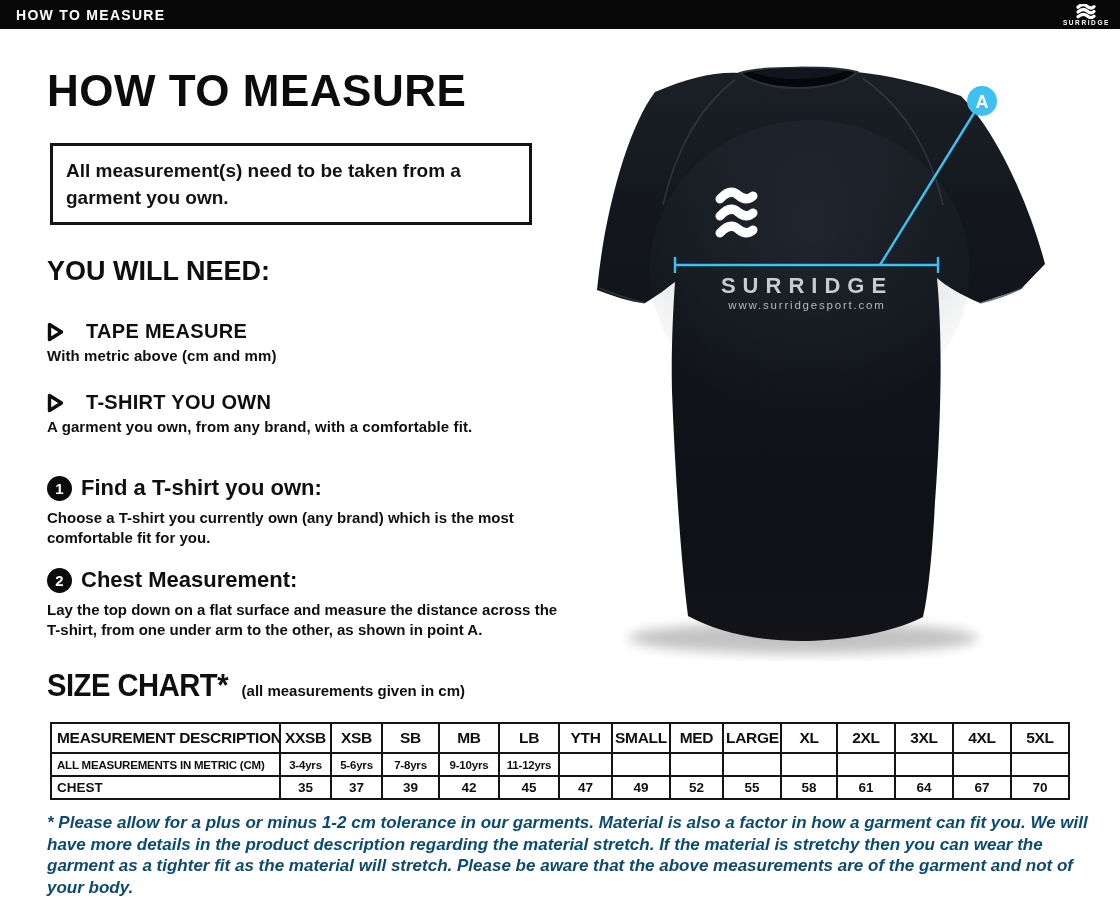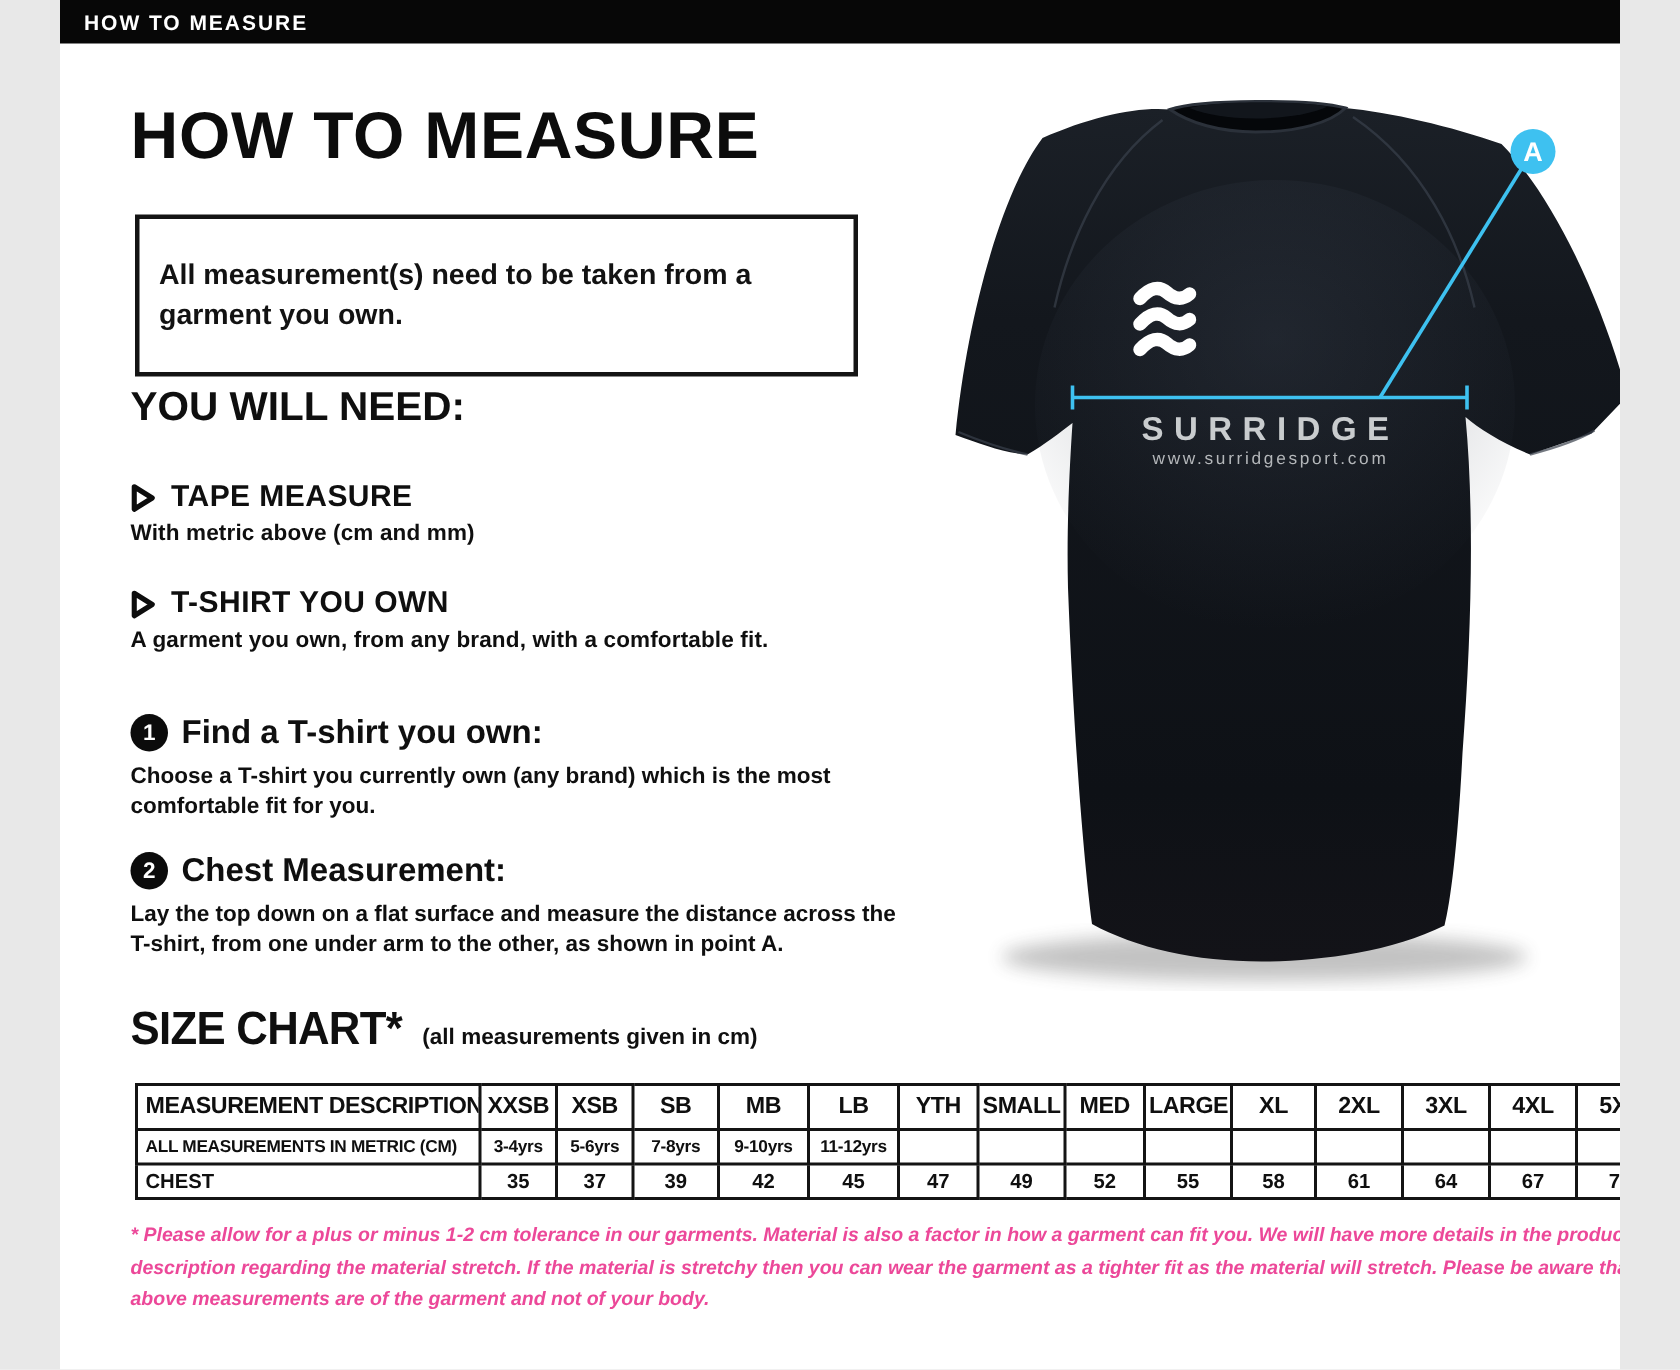--- a/index.html
+++ b/index.html
@@ -1,17 +1,17 @@
 <!DOCTYPE html>
 <html><head>
 <meta charset="utf-8">
 <style>
   html,body { margin:0; padding:0; background:#e8e8e8; }
   .page {
-    position:relative; width:1040px; height:913px; background:#ffffff;
+    position:relative; width:1120px; height:913px; background:#ffffff;
     font-family:"Liberation Sans", sans-serif; color:#0f0f0f;
     margin:0 auto; overflow:hidden;
   }
 
   
   .topbar {
     position:absolute; top:0; left:0; width:1120px; height:29px;
     background:#070707; display:flex; align-items:center;
     justify-content:space-between; box-sizing:border-box; padding:0 10px 0 16px;
   }
@@ -19,29 +19,29 @@
   .topbar-brand { display:flex; flex-direction:column; align-items:center; line-height:1; padding-top:1px; }
   .topbar-brand-name { color:#fff; font-size:6.5px; font-weight:700; letter-spacing:1.6px; margin-top:1px; }
 
   
   .h1 {
     position:absolute; left:47px; top:66px;
     font-size:44px; font-weight:800; letter-spacing:0.5px; color:#0c0c0c;
   }
   .notice {
     position:absolute; left:50px; top:143px; width:450px;
-    border:3px solid #141414; padding:24px 13px;
+    border:3px solid #141414; padding:11px 13px;
     font-size:19px; font-weight:700; line-height:27px; color:#121212;
   }
   .ywn-title { position:absolute; left:47px; top:256px; font-size:27px; font-weight:800; }
 
   .need-item { position:absolute; left:47px; }
   .need-item.item-0 { top:320px; }
   .need-item.item-1 { top:391px; }
-  .need-row { display:flex; align-items:center; gap:10px; }
+  .need-row { display:flex; align-items:center; gap:22px; }
   .need-label { font-size:20px; font-weight:800; letter-spacing:0.3px; }
   .need-desc  { font-size:15px; font-weight:700; margin-top:4px; letter-spacing:0.1px; }
 
   .step { position:absolute; left:47px; }
   .step.step-0 { top:475px; }
   .step.step-1 { top:567px; }
   .step-head { display:flex; align-items:center; gap:9px; }
   .step-num {
     width:25px; height:25px; border-radius:50%; background:#0b0b0b; color:#fff;
     font-size:15px; font-weight:800; display:flex; align-items:center; justify-content:center;
@@ -63,21 +63,21 @@
     border:2px solid #141414; text-align:center; padding:0 2px;
     overflow:hidden; white-space:nowrap;margin-left:28px;
   }
   table.sc thead th { font-size:15.5px; font-weight:700; height:28px; letter-spacing:-0.3px; }
   table.sc tr.row-metric td { font-size:11.5px; font-weight:700; height:21px; letter-spacing:-0.2px; }
   table.sc tr.row-chest  td { font-size:13.5px; font-weight:600; height:21px; }
   table.sc th:first-child, table.sc td:first-child { text-align:left; padding-left:5px; }
 
   .footnote {
     position:absolute; left:47px; top:812px; width:1056px;
-    font-size:13px; font-weight:700; font-style:italic; line-height:21.5px; color:#ec4899;
+    font-size:17px; font-weight:700; font-style:italic; line-height:21.5px; color:#0c4a6e;
   }
 
   
   .shirt-wrap { position:absolute; left:575px; top:40px; width:500px; height:622px; }
   .shirt-wrap svg { display:block; }
 </style>
 </head>
 <body>
 
 <div class="page">

